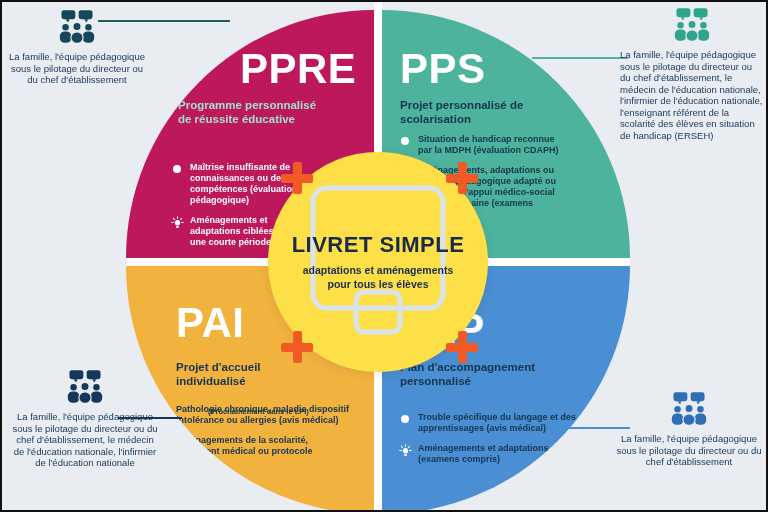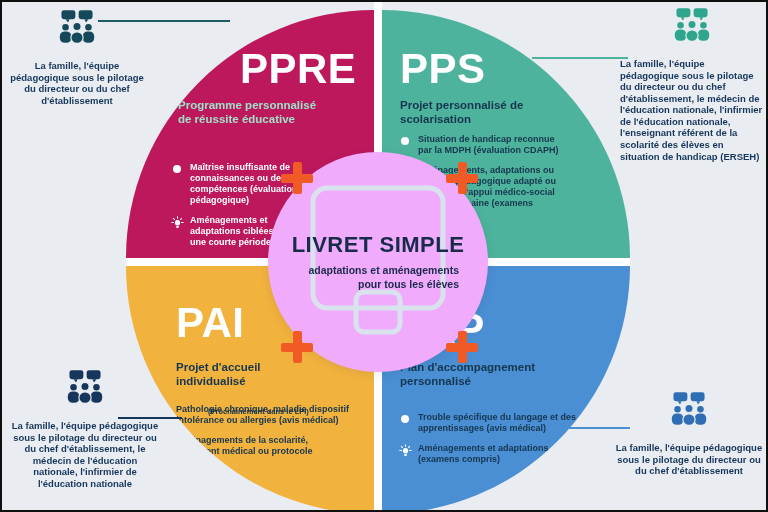--- a/index.html
+++ b/index.html
@@ -47,22 +47,22 @@
   .bl-pap{left:16px;top:146px;width:192px;}
   .b-row{display:flex;gap:6px;align-items:flex-start;}
   .b-icon{flex:0 0 14px;display:flex;justify-content:center;margin-top:1px;}
   .dot{width:8px;height:8px;border-radius:50%;background:#fff;margin-top:2px;}
   .b-text{flex:1;font-size:9px;font-weight:700;line-height:1.22;}
   .q-ppre .b-text{color:#ffffff;}
   .q-pps .b-text,.q-pai .b-text,.q-pap .b-text{color:#16364f;}
 
   
   .hub{position:absolute;left:142px;top:142px;width:220px;height:220px;border-radius:50%;
-       background:#f0abfc;z-index:3;display:flex;align-items:center;justify-content:center;
-       text-align:right;box-shadow:0 2px 10px rgba(20,40,70,.10);}
+       background:#fde047;z-index:3;display:flex;align-items:center;justify-content:center;
+       text-align:center;box-shadow:0 2px 10px rgba(20,40,70,.10);}
   .hub-book{position:absolute;left:35px;top:28px;z-index:1;}
   .hub-inner{position:relative;z-index:2;}
   .hub-title{font-size:22px;font-weight:800;color:#1a2b4a;letter-spacing:.5px;}
   .hub-sub{font-size:10.5px;font-weight:700;color:#1a2b4a;margin:6px auto 0;width:162px;line-height:1.3;}
 
   
   .plus{position:absolute;width:32px;height:32px;z-index:10;}
   .plus::before{content:"";position:absolute;left:0;top:11.5px;width:32px;height:9px;border-radius:2px;background:#f15a24;}
   .plus::after{content:"";position:absolute;top:0;left:11.5px;width:9px;height:32px;border-radius:2px;background:#f15a24;}
   .pl-tl{left:281px;top:162px;}
@@ -70,21 +70,21 @@
   .pl-bl{left:281px;top:331px;}
   .pl-br{left:446px;top:331px;}
 
   
   .note-block{position:absolute;display:flex;flex-direction:column;align-items:center;z-index:8;}
   .nb-tl{left:6px;top:10px;width:142px;text-align:center;}
   .nb-tr{left:620px;top:8px;width:144px;text-align:left;align-items:flex-start;}
   .nb-tr .g-icon{align-self:center;}
   .nb-bl{left:10px;top:370px;width:150px;text-align:center;}
   .nb-br{left:615px;top:392px;width:148px;text-align:center;}
-  .note-text{font-size:9.5px;font-weight:700;color:#16365c;line-height:1.22;margin-top:13px;}
+  .note-text{font-size:9.5px;font-weight:400;color:#16365c;line-height:1.22;margin-top:4px;}
   .ic-navy{color:#16365c;}
   .ic-teal-dark{color:#14485a;}
   .ic-teal{color:#2fa58e;}
   .ic-blue{color:#2f6db5;}
 </style>
 </head>
 <body>
 
 <div class="frame"></div>
 

